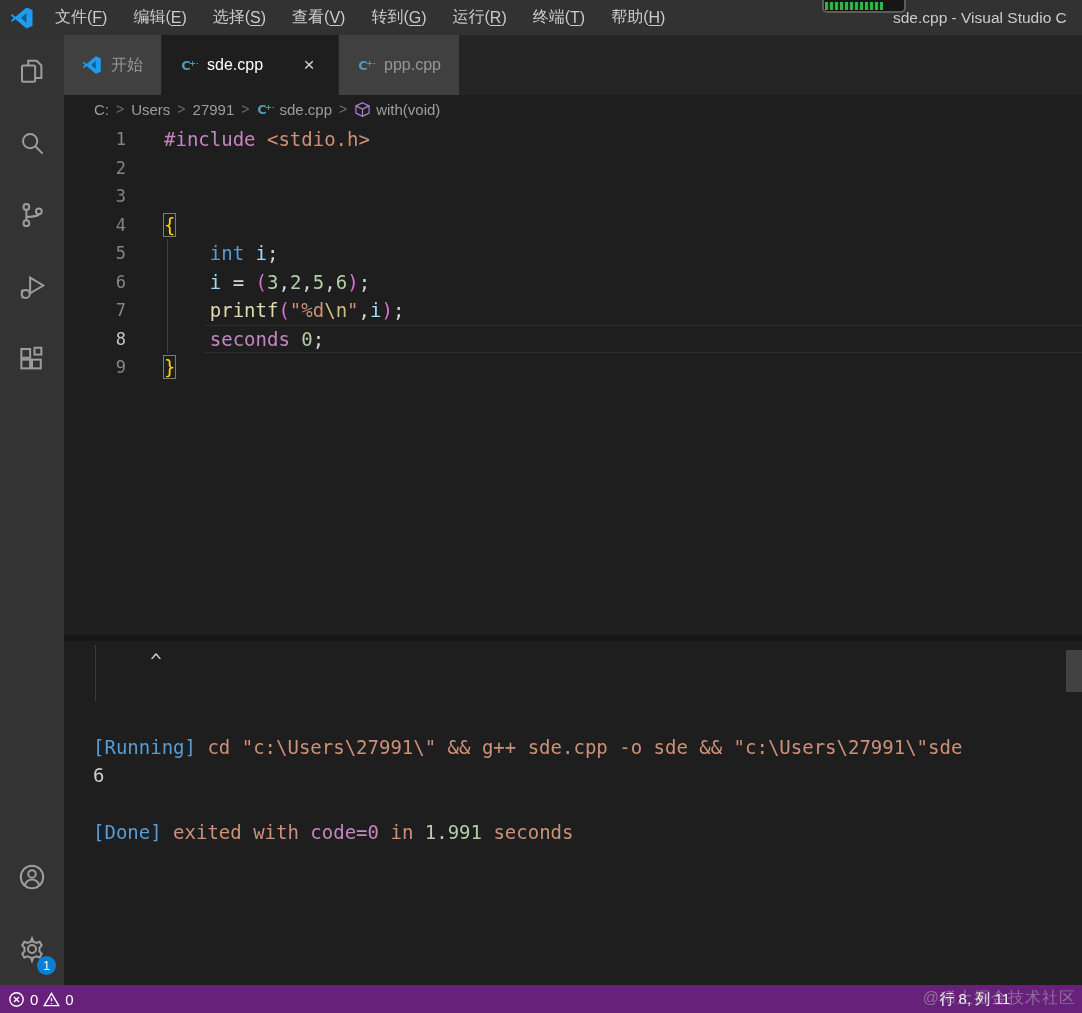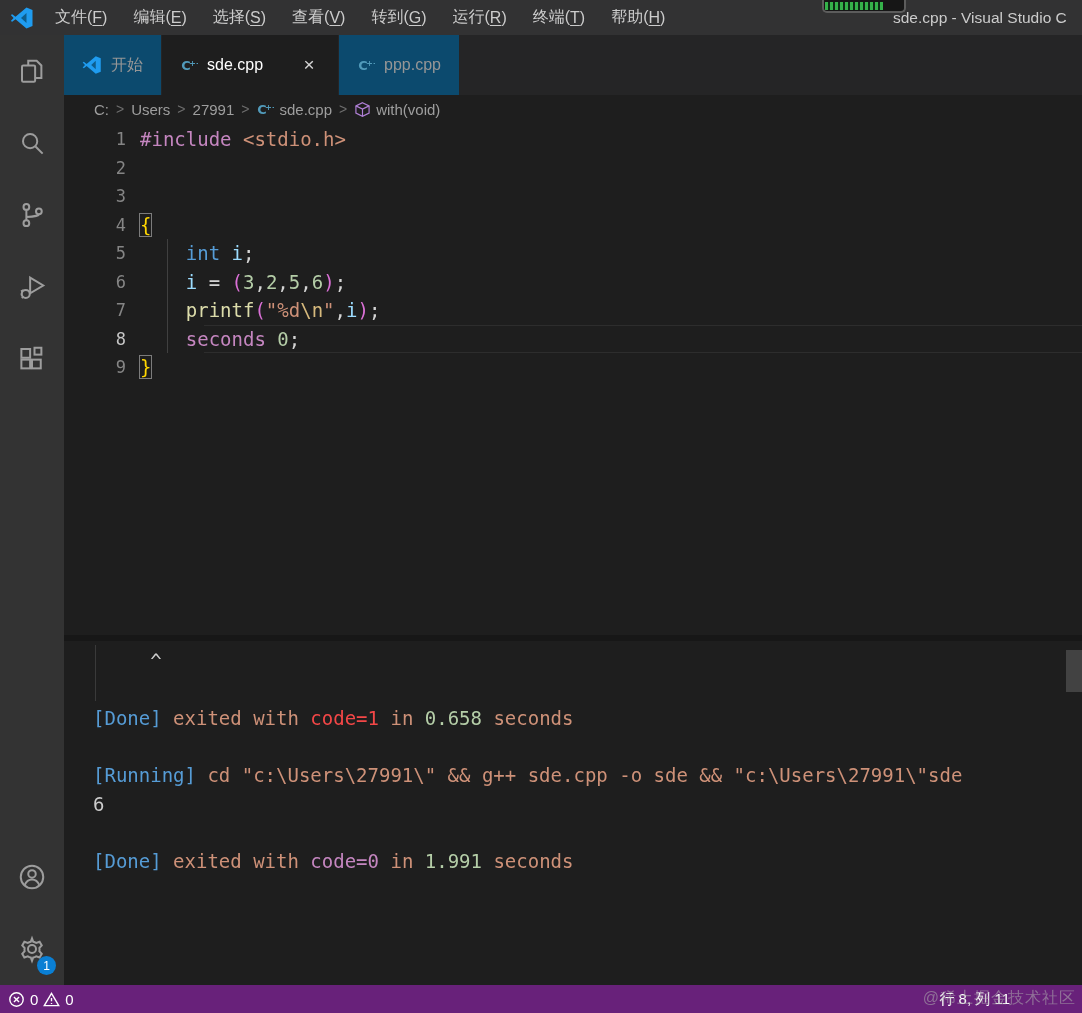--- a/index.html
+++ b/index.html
@@ -21,36 +21,36 @@
   
   .main { display:flex; height:950px; }
   .activity-bar { width:64px; background:#333333; display:flex; flex-direction:column; position:relative; }
   .ab-item { width:64px; height:72px; display:flex; align-items:center; justify-content:center; cursor:pointer; position:relative; }
   .ab-item svg { stroke:#9d9d9d; fill:none; stroke-width:1.6; }
   .ab-spacer { flex:1; }
   .badge { position:absolute; right:8px; bottom:10px; min-width:19px; height:19px; border-radius:10px; background:#0a7fd4; color:#fff; font-size:12px; display:flex; align-items:center; justify-content:center; }
   .editor-col { width:1018px; display:flex; flex-direction:column; }
   
   .tab-bar { height:60px; background:#252526; display:flex; }
-  .tab { height:60px; display:flex; align-items:center; padding:0 18px; background:#0c4a6e; border-right:1px solid #252526; font-size:16px; color:#969696; cursor:pointer; gap:9px; }
+  .tab { height:60px; display:flex; align-items:center; padding:0 18px; background:#404040; border-right:1px solid #252526; font-size:16px; color:#969696; cursor:pointer; gap:9px; }
   .tab.active { background:#1e1e1e; color:#ffffff; }
   .tab .tab-close { margin-left:26px; font-size:19px; color:#d4d4d4; width:22px; height:22px; display:flex; align-items:center; justify-content:center; border-radius:4px; }
   .tab .ticon { display:flex; align-items:center; }
   
   .breadcrumb { height:28px; background:#1e1e1e; display:flex; align-items:center; padding-left:30px; font-size:15px; color:#9e9e9e; }
   .bc-item { display:flex; align-items:center; gap:5px; cursor:pointer; }
   .bc-sep { margin:0 7px; color:#6e6e6e; font-size:14px; }
   
   .editor { height:512px; background:#1e1e1e; position:relative; overflow:hidden;
             font-family:"DejaVu Sans Mono", monospace; font-size:19px; }
   .code-area { position:relative; padding-top:2px; }
   .code-row { display:flex; height:28.5px; line-height:28.5px; white-space:pre; }
   .gutter { width:76px; padding-right:14px; text-align:right; color:#858585; font-size:17px; flex:none; }
   .gutter.current { color:#c6c6c6; }
-  .code-text { }
+  .code-text { margin-left:24px; }
   .boxed { outline:1px solid #7c7c7c; }
   .indent-guide { position:absolute; left:103px; top:116px; width:1px; height:114px; background:#404040; pointer-events:none; }
   .current-line { position:absolute; left:140px; right:0; top:201.5px; height:28.5px; border-top:1px solid rgba(255,255,255,0.07); border-bottom:1px solid rgba(255,255,255,0.07); pointer-events:none; }
   
   .panel-sep { height:6px; background:#171717; }
   .panel { height:344px; background:#1e1e1e; position:relative; }
   .panel-header { height:54px; display:flex; align-items:center; padding-left:34px; gap:37px; }
   .ptab { font-size:15px; color:#969696; cursor:pointer; position:relative; letter-spacing:1px; }
   .ptab.active { color:#e7e7e7; }
   .ptab.active::after { content:""; position:absolute; left:0; right:0; bottom:-9px; height:1.5px; background:#e7e7e7; }
@@ -231,21 +231,20 @@
       </div>
 
       <div class="panel-sep"></div>
 
       <div class="panel">
         <div class="panel-content">
           <div class="out-guide"></div>
           <div id="output-lines">
               <div class="out-row"><span style="color: rgb(204, 204, 204);">     ^</span></div>
               <div class="out-row"></div>
-              <div class="out-row"><span style="color: rgb(86, 156, 214);">[Done]</span><span style="color: rgb(206, 145, 120);"> exited with </span><span style="color: rgb(244, 71, 71);">code=1</span><span style="color: rgb(206, 145, 120);"> in </span><span style="color: rgb(181, 206, 168);">0.658</span><span style="color: rgb(206, 145, 120);"> seconds</span></div>
               <div class="out-row"></div>
               <div class="out-row"><span style="color: rgb(86, 156, 214);">[Running]</span><span style="color: rgb(206, 145, 120);"> cd "c:\Users\27991\" &amp;&amp; g++ sde.cpp -o sde &amp;&amp; "c:\Users\27991\"sde</span></div>
               <div class="out-row"><span style="color: rgb(204, 204, 204);">6</span></div>
               <div class="out-row"></div>
               <div class="out-row"><span style="color: rgb(86, 156, 214);">[Done]</span><span style="color: rgb(206, 145, 120);"> exited with </span><span style="color: rgb(197, 134, 192);">code=0</span><span style="color: rgb(206, 145, 120);"> in </span><span style="color: rgb(181, 206, 168);">1.991</span><span style="color: rgb(206, 145, 120);"> seconds</span></div>
             </div>
         </div>
         <div class="panel-scrollbar"></div>
       </div>
     </div>

